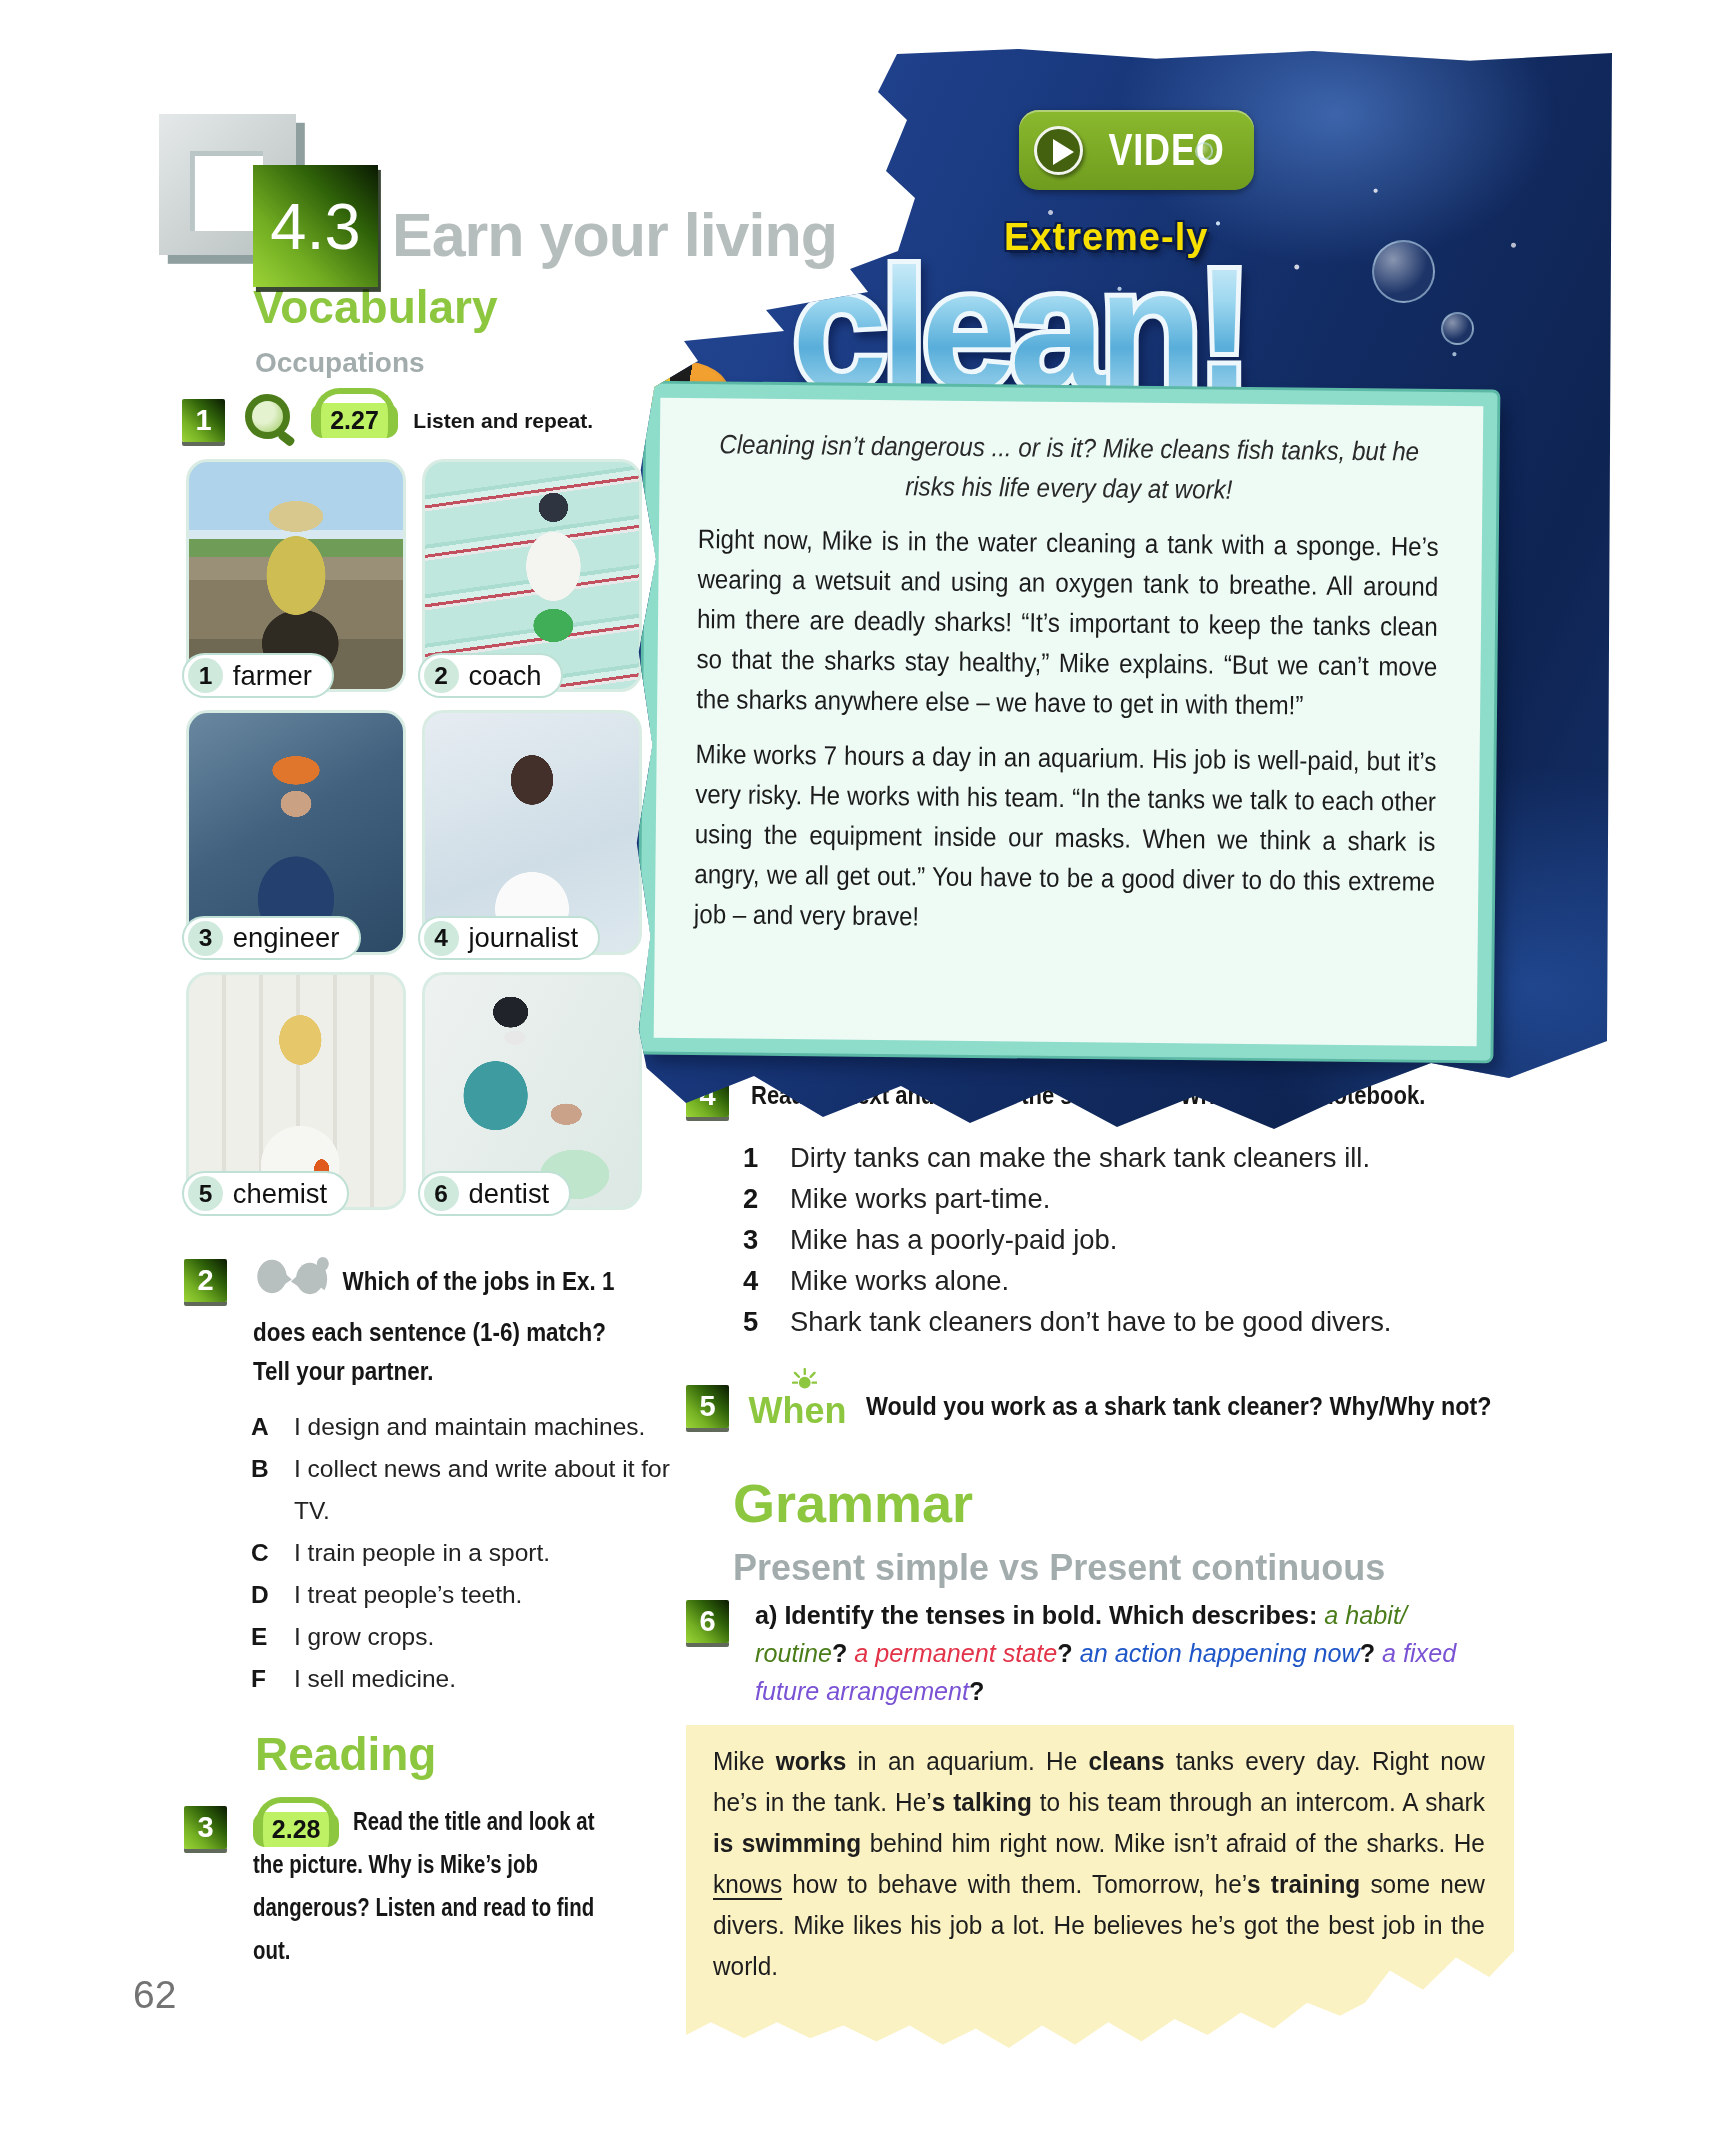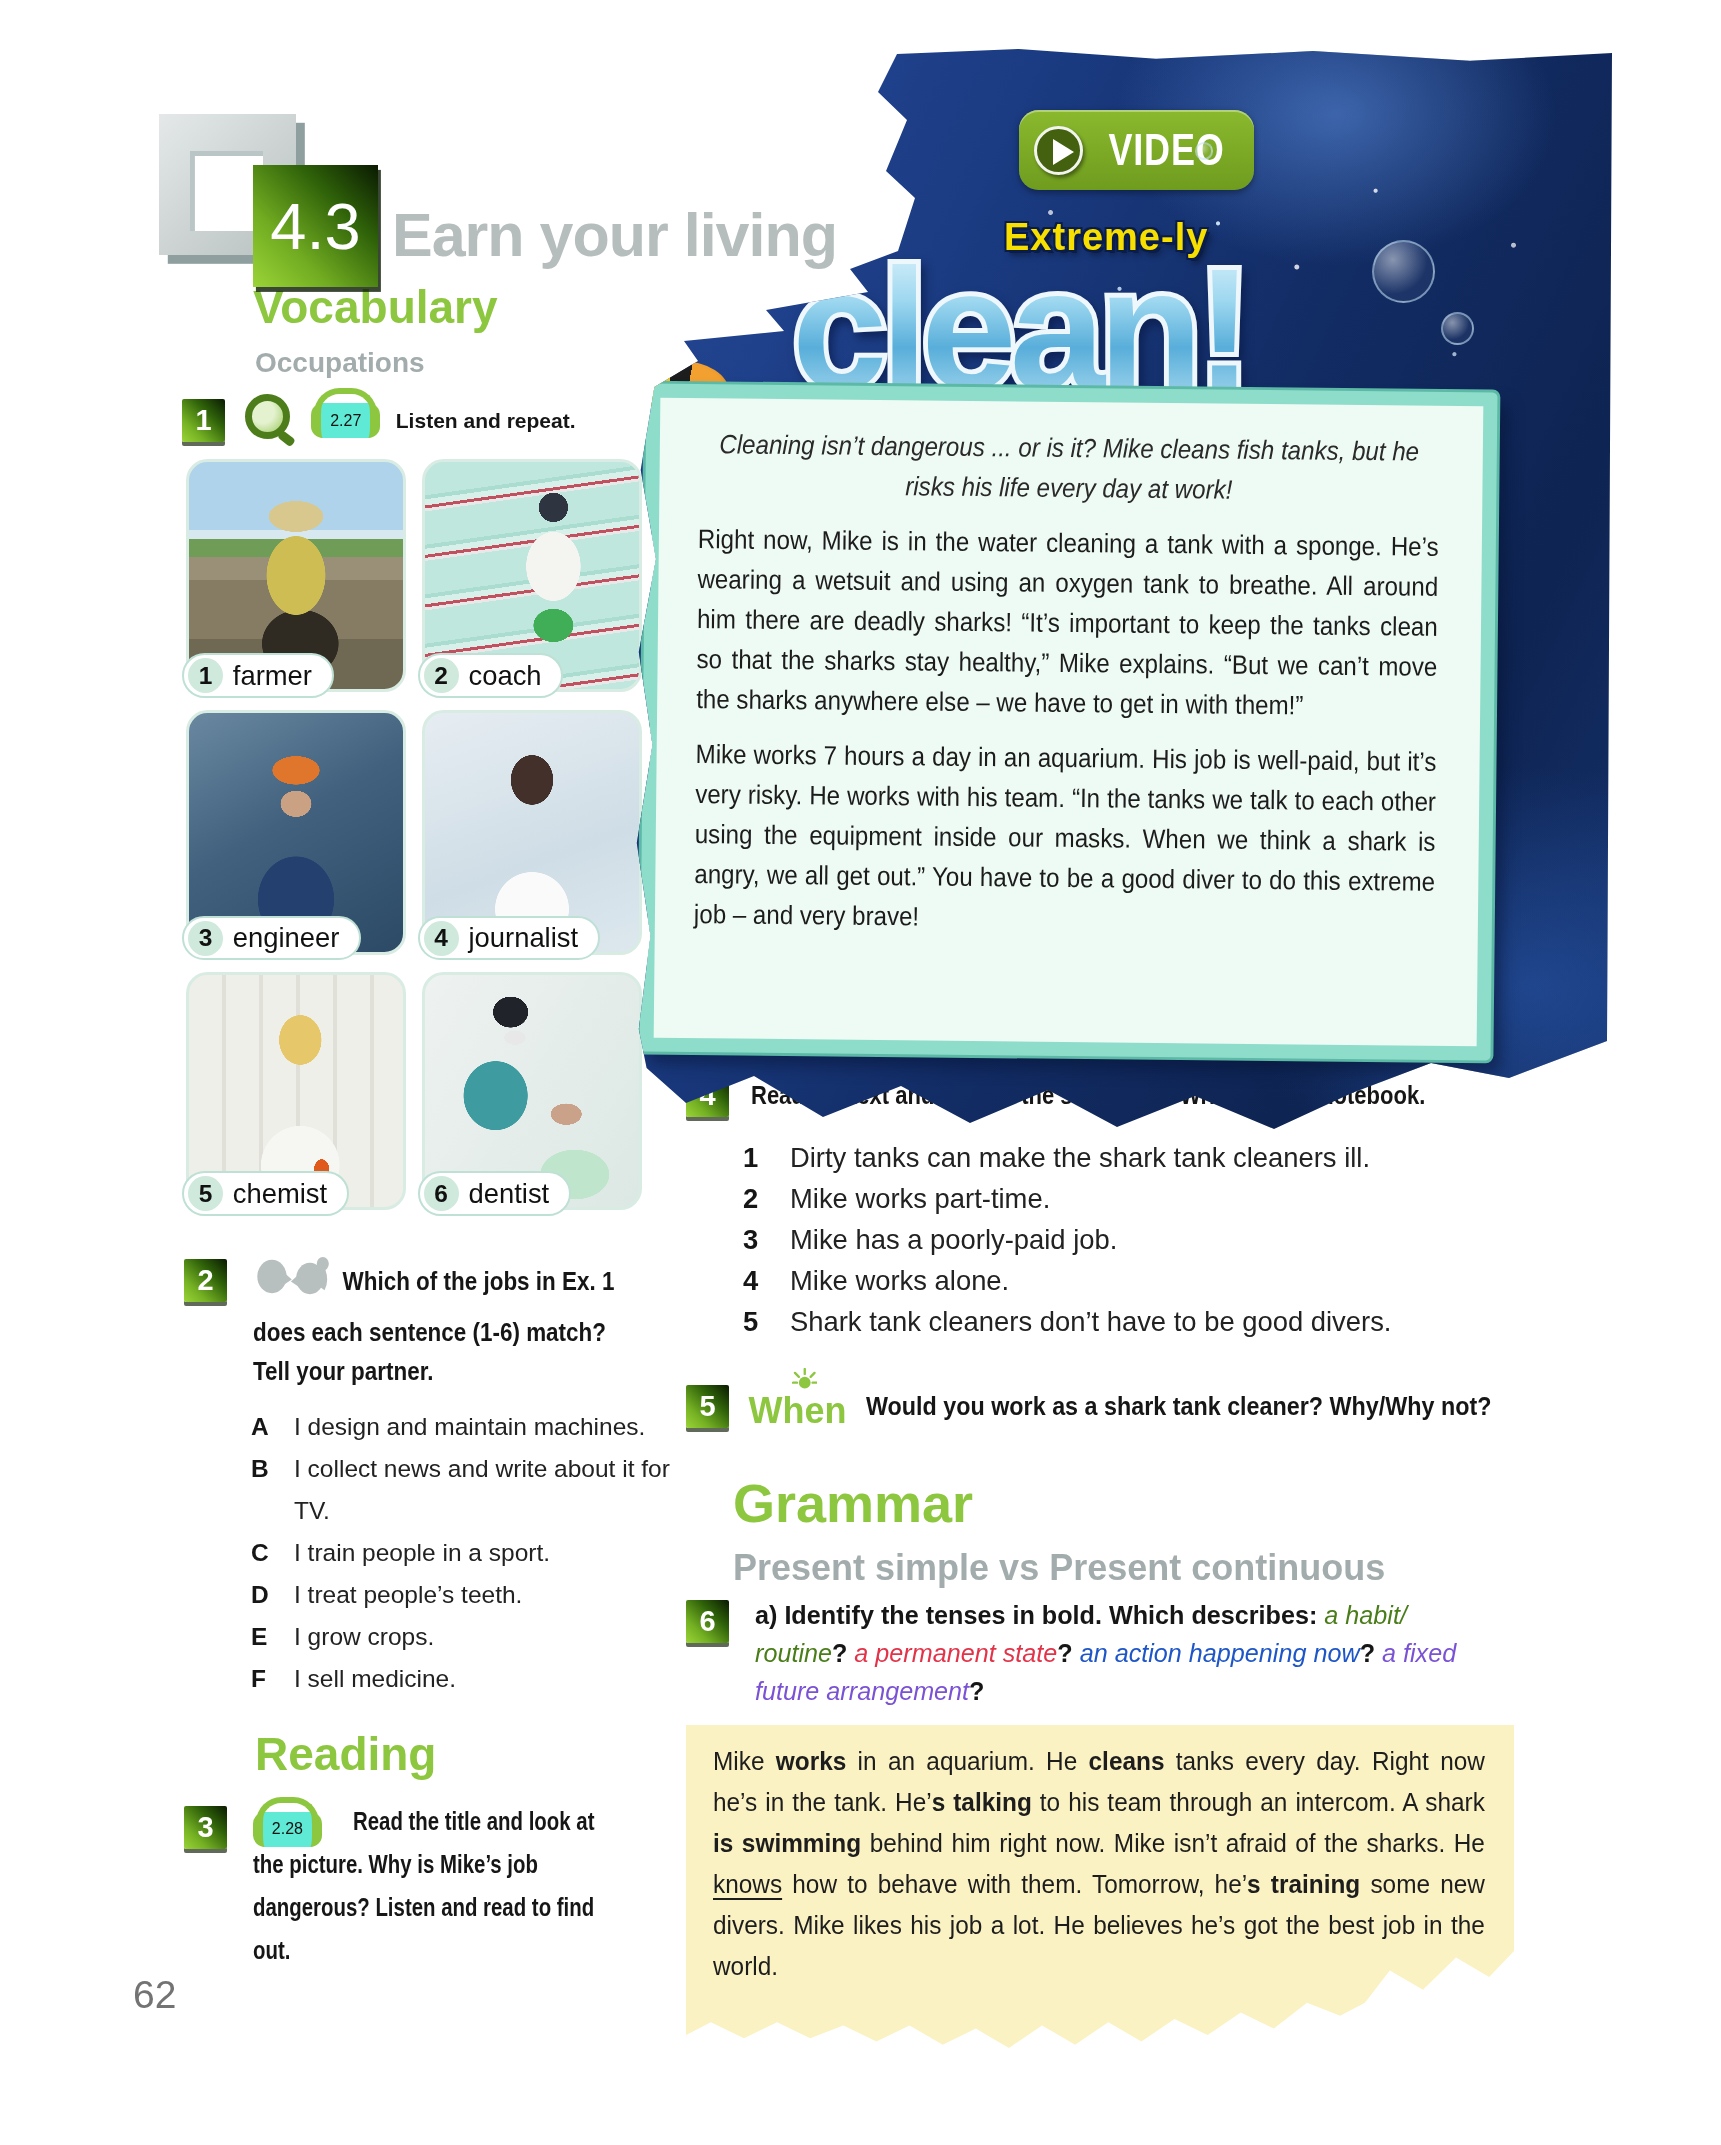--- a/index.html
+++ b/index.html
@@ -27,22 +27,22 @@
   .gram-sub{left:733px;top:1547px;font-size:36px;}
 
   
   .num{width:43px;height:43px;flex:0 0 43px;
       background:linear-gradient(225deg,#0a1a02 0%,#2f6209 35%,#74b023 72%,#9bd437 100%);
       color:#fff;font-size:29px;font-weight:bold;display:flex;align-items:center;justify-content:center;
       box-shadow:0 3.9px 0 rgba(10,25,2,.65);border-radius:2px;}
   .boldtxt{font-weight:bold;color:#161616;}
 
   .audio{position:relative;display:inline-flex;align-items:center;justify-content:center;height:35px;
-      padding:0 8.8px;background:#5eead4;border-left:10.8px solid #8dc63f;border-right:10.8px solid #8dc63f;
-      border-radius:11.8px;font-weight:normal;font-size:16px;color:#111;}
+      padding:0 8.8px;background:#bef264;border-left:10.8px solid #8dc63f;border-right:10.8px solid #8dc63f;
+      border-radius:11.8px;font-weight:bold;font-size:25px;color:#111;}
   .audio::before{content:'';position:absolute;left:-6.9px;right:-6.9px;top:-14.7px;height:27.4px;
       border:6.9px solid #8dc63f;border-bottom:none;border-radius:25.5px 25.5px 0 0;}
 
   .mag{position:relative;width:55px;height:53px;flex:0 0 55px;}
   .mag::before{content:'';position:absolute;left:3.9px;top:0;width:31px;height:31px;border:7.8px solid #4c7d1a;
       border-radius:50%;background:radial-gradient(circle at 35% 35%,#e4f2cf 0 40%,#9cc85e 100%);}
   .mag::after{content:'';position:absolute;left:37px;top:40px;width:16.7px;height:8.8px;background:#4c7d1a;
       border-radius:3.9px;transform:rotate(38deg);}
 
   .ex1{position:absolute;left:182px;top:394px;display:flex;align-items:center;gap:15.7px;}

